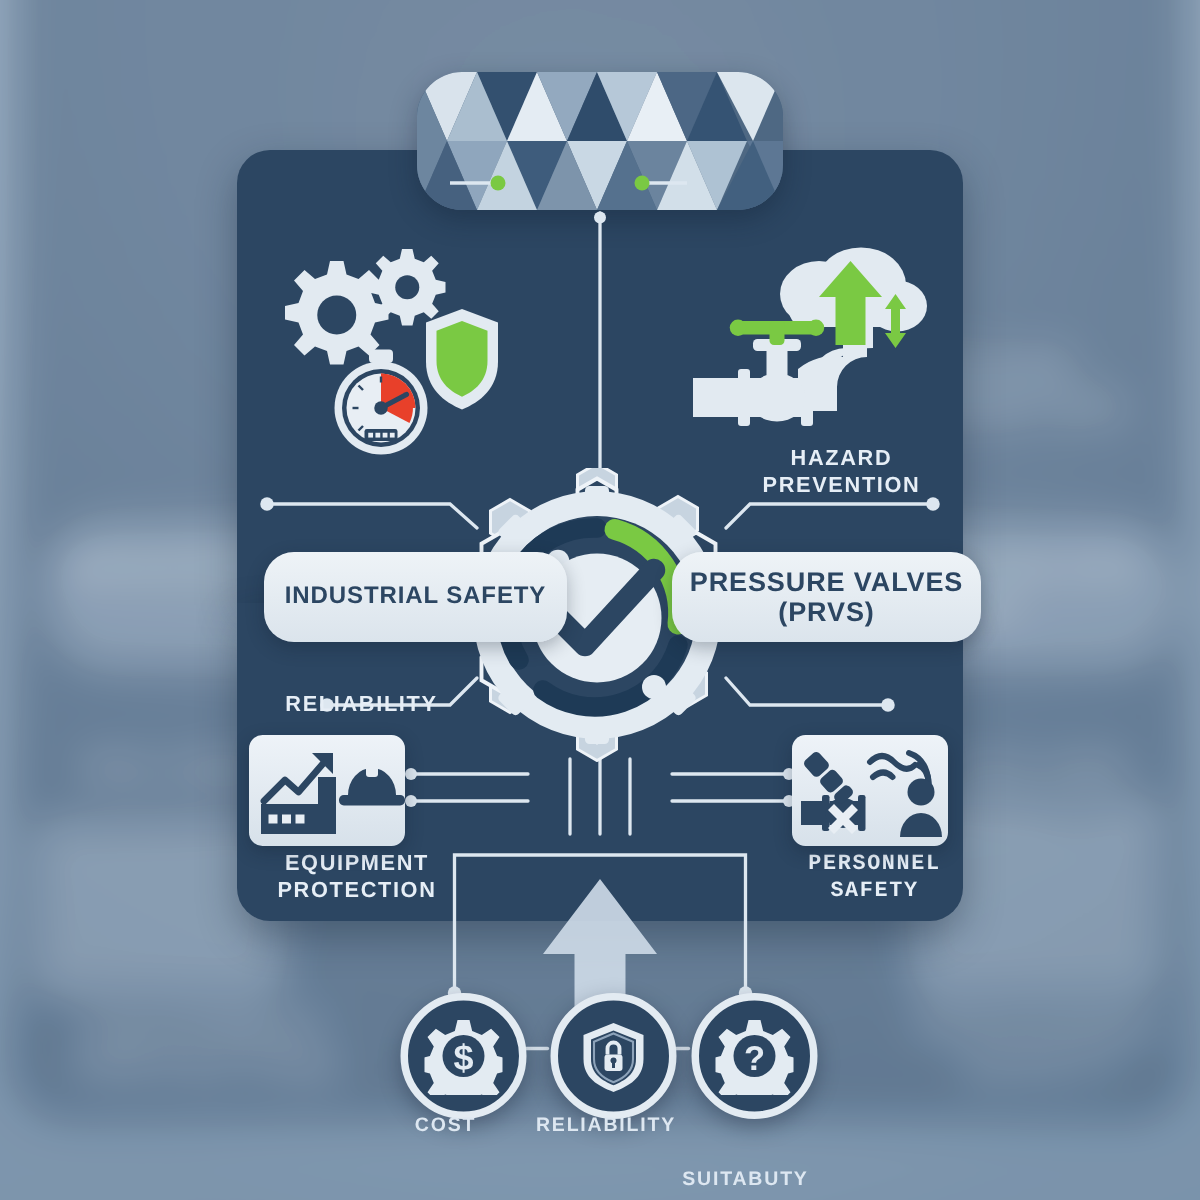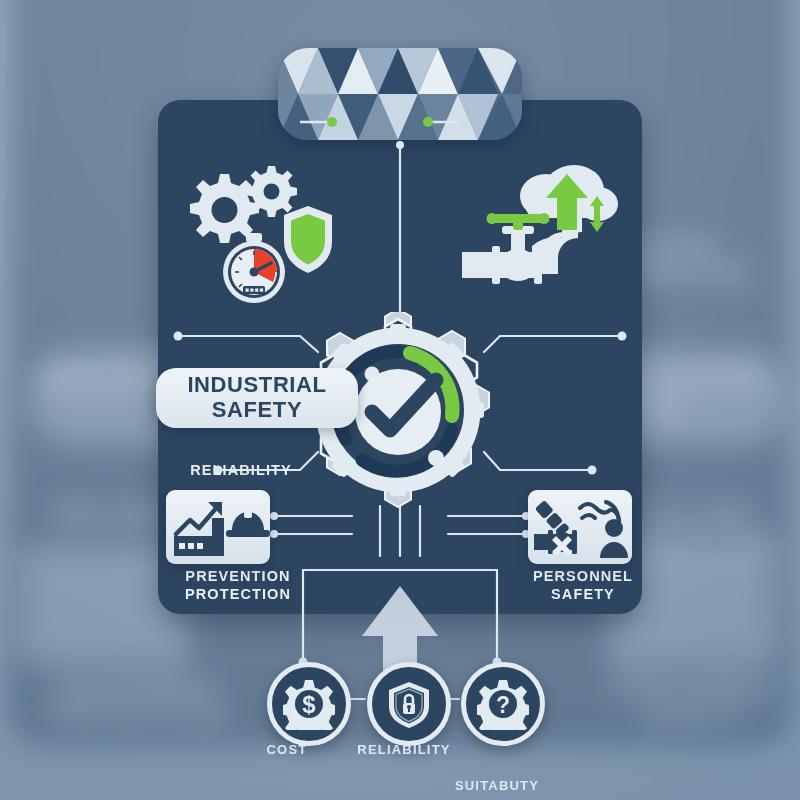--- a/index.html
+++ b/index.html
@@ -56,40 +56,40 @@
 
   
   .pill{
     position:absolute;
     background:linear-gradient(180deg,#eef3f7 0%,#dbe4ec 100%);
     color:#2c4662;border-radius:20px;
     display:flex;align-items:center;justify-content:center;text-align:center;
     font-weight:700;letter-spacing:.6px;line-height:1.12;
     box-shadow:0 4px 12px rgba(16,30,48,.30);
   }
-  #pill-left{left:156px;top:368px;width:186px;height:60px;font-size:22px;padding:0 8px;}
+  #pill-left{left:176px;top:368px;width:186px;height:60px;font-size:16px;padding:0 8px;}
   #pill-right{left:448px;top:368px;width:190px;height:60px;font-size:18px;padding:0 8px;}
 
   
   .cap{
     position:absolute;color:#e6eef6;font-size:14.5px;font-weight:600;
     letter-spacing:1.1px;line-height:1.22;text-align:center;
   }
   #cap-hazard{left:486px;top:298px;width:150px;}
   #cap-reliability{left:166px;top:462px;width:150px;}
   #cap-failure{left:498px;top:462px;width:170px;}
   #cap-equipment{left:158px;top:568px;width:160px;}
-  #cap-personnel{left:508px;top:568px;width:150px;}
+  #cap-personnel{left:508px;top:568px;width:150px;font-family:Liberation Mono, monospace;}
 
   
   .bcap{
     position:absolute;color:#dde7f1;font-size:13px;font-weight:600;
     letter-spacing:1.2px;text-align:center;width:130px;
   }
-  #bcap-cost{left:222px;top:742px;}
+  #bcap-cost{left:232px;top:742px;}
   #bcap-rel{left:339px;top:742px;}
   #bcap-suit{left:432px;top:742px;margin-top:36px;}
 
   
   .icard{
     position:absolute;
     background:linear-gradient(180deg,#eef3f8 0%,#d7e1ea 100%);
     border-radius:9px;
     box-shadow:0 4px 12px rgba(16,30,48,.30);
     display:flex;align-items:center;justify-content:center;
@@ -359,23 +359,25 @@
 
       <circle cx="72" cy="62" r="7.5" fill="#e3ebf2"></circle>
       <circle cx="136" cy="146" r="8" fill="#e3ebf2"></circle>
 
       <circle cx="98" cy="100" r="43" fill="#e6edf3"></circle>
       <path d="M72,100 L90,118 L136,68" fill="none" stroke="#2c4662" stroke-width="15" stroke-linecap="round" stroke-linejoin="round"></path>
     </svg>
   </div>
 
   <div class="pill" id="pill-left">INDUSTRIAL SAFETY</div>
-
+  <div class="pill" id="pill-right">PRESSURE VALVES (PRVS)</div>
+
+  <div class="cap" id="cap-hazard">HAZARD PREVENTION</div>
   <div class="cap" id="cap-reliability">RELIABILITY</div>
-  <div class="cap" id="cap-equipment">PREVENTION PROTECTION</div>
+  <div class="cap" id="cap-equipment">EQUIPMENT PROTECTION</div>
   <div class="cap" id="cap-personnel">PERSONNEL SAFETY</div>
 
   <div class="icard" id="card-equipment">
     <svg viewBox="0 0 104 74" width="104" height="74">
       <g fill="#2c4662">
         <rect x="8" y="46" width="38" height="20"></rect>
         <rect x="46" y="28" width="12" height="38"></rect>
         <g fill="#e8eef4">
           <rect x="13" y="53" width="6" height="6"></rect>
           <rect x="22" y="53" width="6" height="6"></rect>

